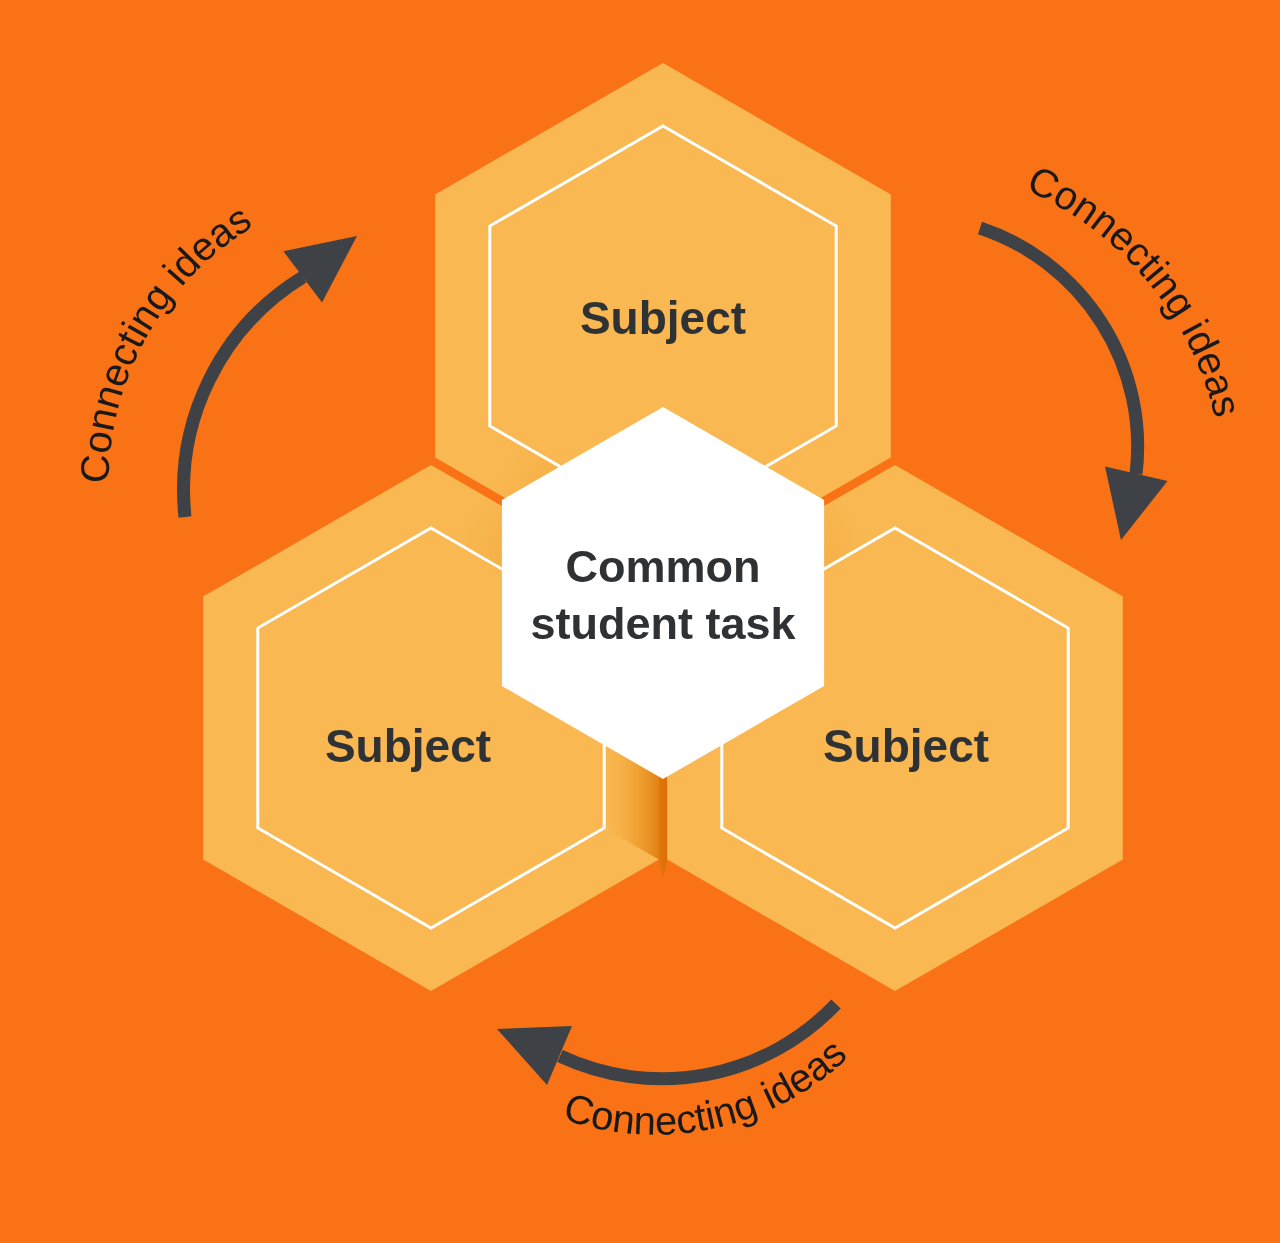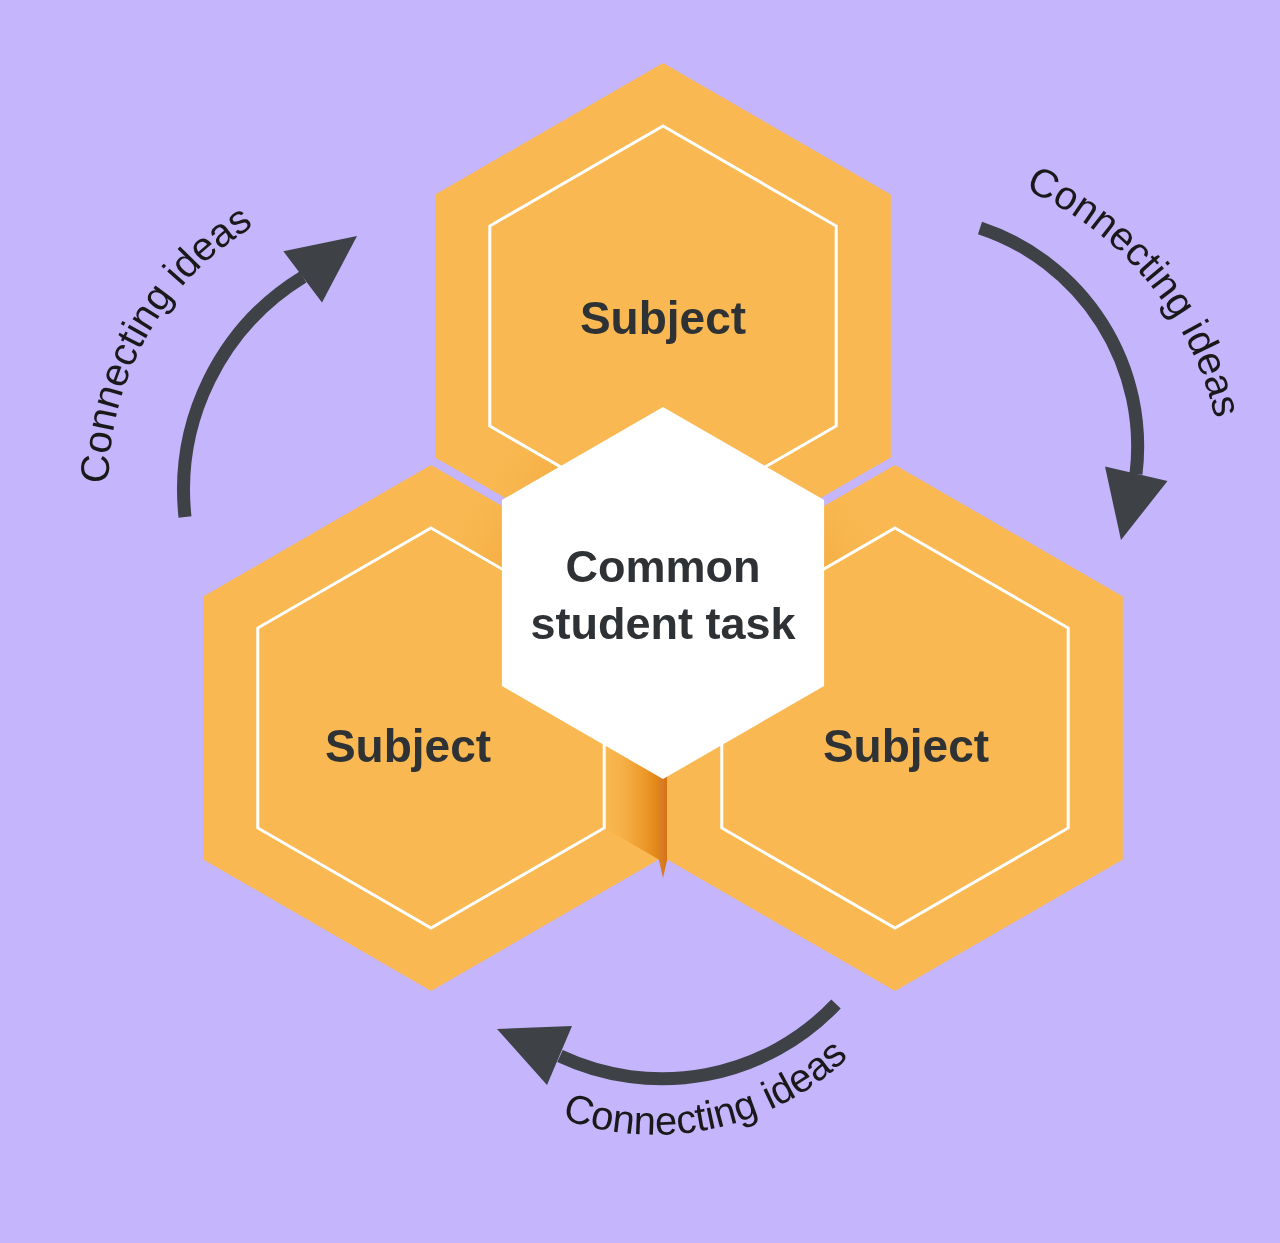--- a/index.html
+++ b/index.html
@@ -8,21 +8,21 @@
     background: #ffffff;
     width: 1280px;
     height: 1243px;
     overflow: hidden;
     font-family: "Liberation Sans", sans-serif;
   }
   .stage {
     position: relative;
     width: 1280px;
     height: 1243px;
-    background: #c4b5fd;
+    background: #f97316;
   }
   svg { display: block; }
   .hex-label {
     font-family: "Liberation Sans", sans-serif;
     font-weight: bold;
     font-size: 46px;
     fill: #2F3235;
   }
   .center-label {
     font-family: "Liberation Sans", sans-serif;

